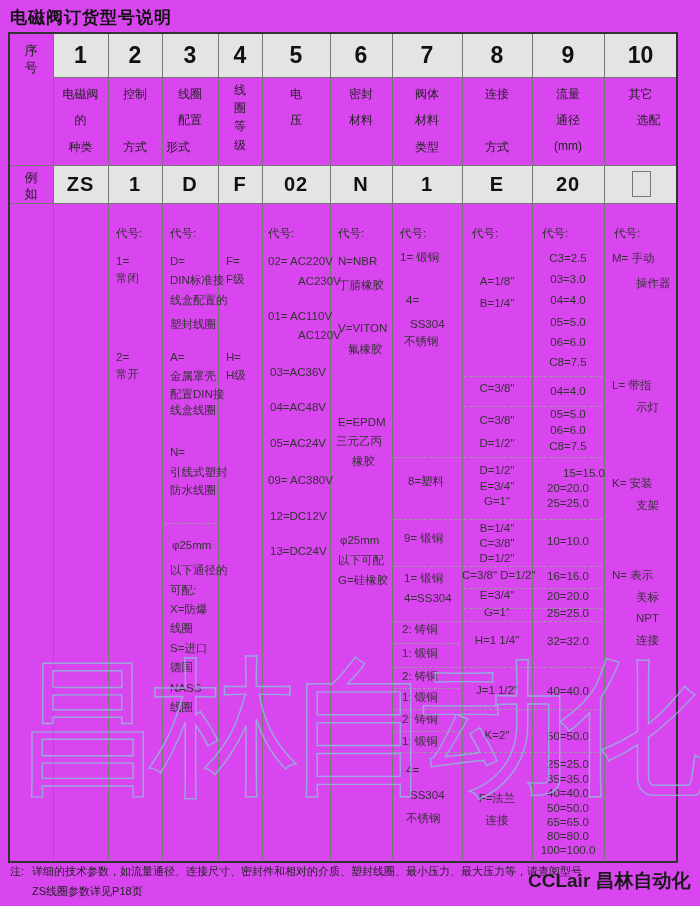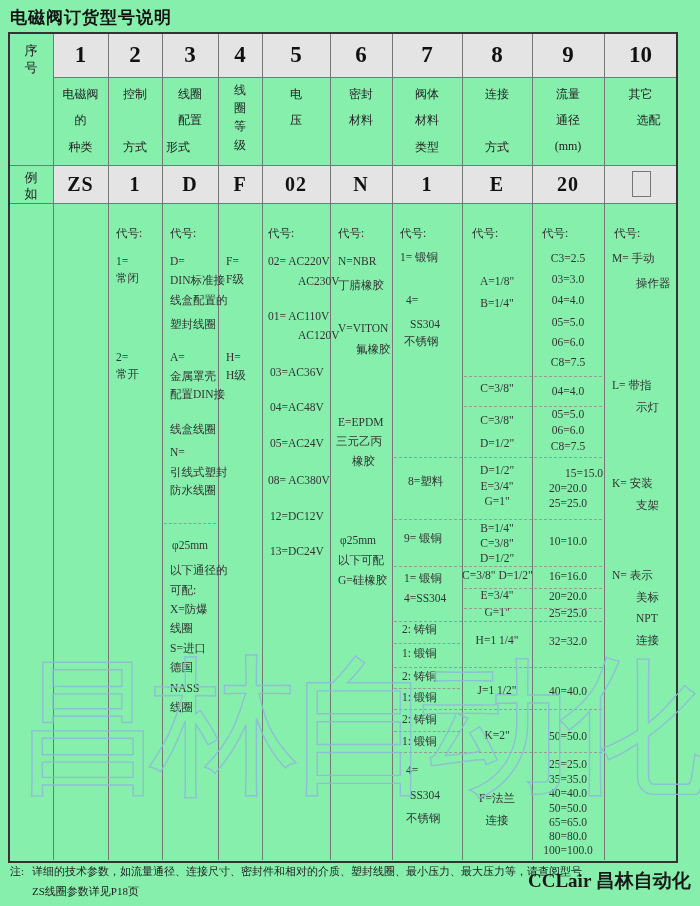--- a/index.html
+++ b/index.html
@@ -1,18 +1,18 @@
 <!DOCTYPE html>
 <html><head>
 <meta charset="utf-8">
 <style>
   html,body{margin:0;padding:0;background:#fff;}
   #page{
-    position:relative;width:700px;height:906px;background:#86efac;
-    font-family:Liberation Serif, serif;
+    position:relative;width:700px;height:906px;background:#d946ef;
+    font-family:Liberation Sans, sans-serif;
     color:#222;overflow:hidden;
   }
   .abs{position:absolute;}
   #page-title{
     left:10px;top:6px;font-size:17px;font-weight:bold;color:#111;
     letter-spacing:1px;z-index:3;
   }
   .wm{
     color:transparent;
     -webkit-text-stroke:1.4px #8fb8dc;
@@ -84,21 +84,21 @@
       <div class="abs desc-line" style="left: 162px; top: 139px; width: 32px;">形式</div>
       <div class="abs ex-cell" style="left: 162px; top: 166px; width: 56px; height: 36px;">D</div>
       <div class="abs body-line" style="left: 170px; top: 226px;">代号:</div>
       <div class="abs body-line" style="left: 170px; top: 254px;">D=</div>
       <div class="abs body-line" style="left: 170px; top: 273px;">DIN标准接</div>
       <div class="abs body-line" style="left: 170px; top: 293px;">线盒配置的</div>
       <div class="abs body-line" style="left: 170px; top: 317px;">塑封线圈</div>
       <div class="abs body-line" style="left: 170px; top: 350px;">A=</div>
       <div class="abs body-line" style="left: 170px; top: 369px;">金属罩壳</div>
       <div class="abs body-line" style="left: 170px; top: 387px;">配置DIN接</div>
-      <div class="abs body-line" style="left: 170px; top: 422px;">线盒线圈</div>
+      <div class="abs body-line" style="left: 170px; top: 403px;">线盒线圈</div>
       <div class="abs body-line" style="left: 170px; top: 445px;">N=</div>
       <div class="abs body-line" style="left: 170px; top: 465px;">引线式塑封</div>
       <div class="abs body-line" style="left: 170px; top: 483px;">防水线圈</div>
       <div class="abs body-line" style="left: 172px; top: 538px;">φ25mm</div>
       <div class="abs body-line" style="left: 170px; top: 563px;">以下通径的</div>
       <div class="abs body-line" style="left: 170px; top: 583px;">可配:</div>
       <div class="abs body-line" style="left: 170px; top: 602px;">X=防爆</div>
       <div class="abs body-line" style="left: 170px; top: 621px;">线圈</div>
       <div class="abs body-line" style="left: 170px; top: 641px;">S=进口</div>
       <div class="abs body-line" style="left: 170px; top: 660px;">德国</div>
@@ -119,32 +119,32 @@
       <div class="abs desc-line" style="left: 262px; top: 112px; width: 68px;">压</div>
       <div class="abs ex-cell" style="left: 262px; top: 166px; width: 68px; height: 36px;">02</div>
       <div class="abs body-line" style="left: 268px; top: 226px;">代号:</div>
       <div class="abs body-line" style="left: 268px; top: 254px;">02= AC220V</div>
       <div class="abs body-line" style="left: 298px; top: 274px;">AC230V</div>
       <div class="abs body-line" style="left: 268px; top: 309px;">01= AC110V</div>
       <div class="abs body-line" style="left: 298px; top: 328px;">AC120V</div>
       <div class="abs body-line" style="left: 270px; top: 365px;">03=AC36V</div>
       <div class="abs body-line" style="left: 270px; top: 400px;">04=AC48V</div>
       <div class="abs body-line" style="left: 270px; top: 436px;">05=AC24V</div>
-      <div class="abs body-line" style="left: 268px; top: 473px;">08= AC380V</div>
+      <div class="abs body-line" style="left: 268px; top: 473px;">09= AC380V</div>
       <div class="abs body-line" style="left: 270px; top: 509px;">12=DC12V</div>
       <div class="abs body-line" style="left: 270px; top: 544px;">13=DC24V</div>
       <div class="abs num-cell" style="left: 330px; top: 33px; width: 62px; height: 44px;">6</div>
       <div class="abs desc-line" style="left: 330px; top: 86px; width: 62px;">密封</div>
       <div class="abs desc-line" style="left: 330px; top: 112px; width: 62px;">材料</div>
       <div class="abs ex-cell" style="left: 330px; top: 166px; width: 62px; height: 36px;">N</div>
       <div class="abs body-line" style="left: 338px; top: 226px;">代号:</div>
       <div class="abs body-line" style="left: 338px; top: 254px;">N=NBR</div>
       <div class="abs body-line" style="left: 338px; top: 278px;">丁腈橡胶</div>
       <div class="abs body-line" style="left: 338px; top: 321px;">V=VITON</div>
-      <div class="abs body-line" style="left: 356px; top: 342px;">氟橡胶</div>
+      <div class="abs body-line" style="left: 348px; top: 342px;">氟橡胶</div>
       <div class="abs body-line" style="left: 338px; top: 415px;">E=EPDM</div>
       <div class="abs body-line" style="left: 336px; top: 434px;">三元乙丙</div>
       <div class="abs body-line" style="left: 352px; top: 454px;">橡胶</div>
       <div class="abs body-line" style="left: 340px; top: 533px;">φ25mm</div>
       <div class="abs body-line" style="left: 338px; top: 553px;">以下可配</div>
       <div class="abs body-line" style="left: 338px; top: 573px;">G=硅橡胶</div>
       <div class="abs num-cell" style="left: 392px; top: 33px; width: 70px; height: 44px;">7</div>
       <div class="abs desc-line" style="left: 392px; top: 86px; width: 70px;">阀体</div>
       <div class="abs desc-line" style="left: 392px; top: 112px; width: 70px;">材料</div>
       <div class="abs desc-line" style="left: 392px; top: 139px; width: 70px;">类型</div>

